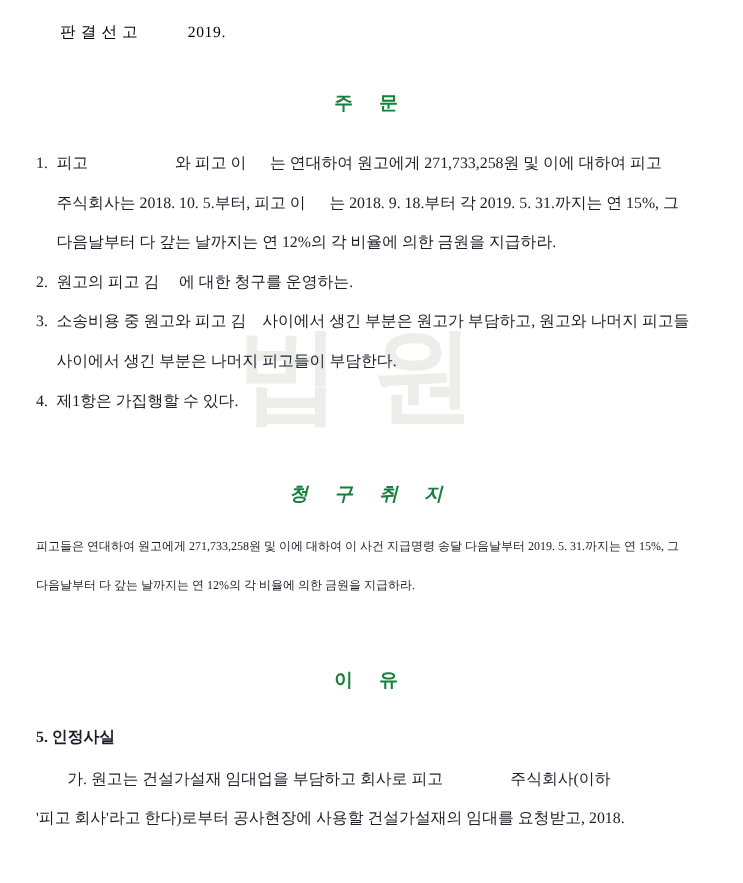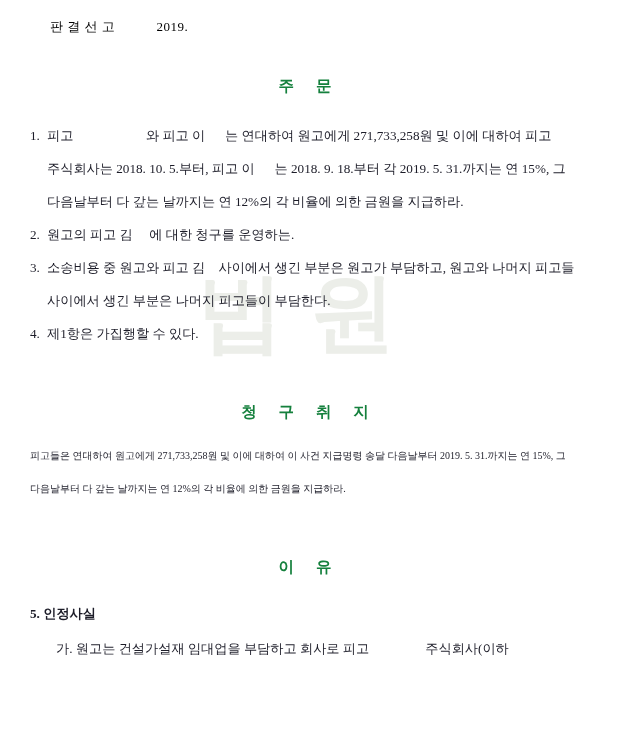--- a/index.html
+++ b/index.html
@@ -51,21 +51,21 @@
   }
   .section-title {
     text-align: center;
     font-size: 15.5px;
     font-weight: 700;
     letter-spacing: 9px;
     color: #15803d;
     margin: 0;
   }
   .t1 { margin-top: 40px; }
-  .t2 { margin-top: 52px; }
+  .t2 { margin-top: 52px; font-style: italic; }
   .t3 { margin-top: 52px; }
   .ordered {
     margin-top: 22px;
   }
   .item {
     display: flex;
     align-items: flex-start;
     margin-top: 0;
   }
   .item .num {
@@ -145,15 +145,16 @@
     <div class="section-title t2">청 구 취 지</div>
 
     <div class="block-para">피고들은 연대하여 원고에게 271,733,258원 및 이에 대하여 이 사건 지급명령 송달 다음날부터 2019. 5. 31.까지는 연 15%, 그 다음날부터 다 갚는 날까지는 연 12%의 각 비율에 의한 금원을 지급하라.</div>
 
     <div class="section-title t3">이        유</div>
 
     <div class="reason-head">5. 인정사실</div>
 
     <div class="indent-a">가. 원고는 건설가설재 임대업을 부담하고 회사로 피고                 주식회사(이하</div>
 
+    <div class="flush">'피고 회사'라고 한다)로부터 공사현장에 사용할 건설가설재의 임대를 요청받고, 2018.</div>
 
   </div>
 </div>
 
 </body></html>

